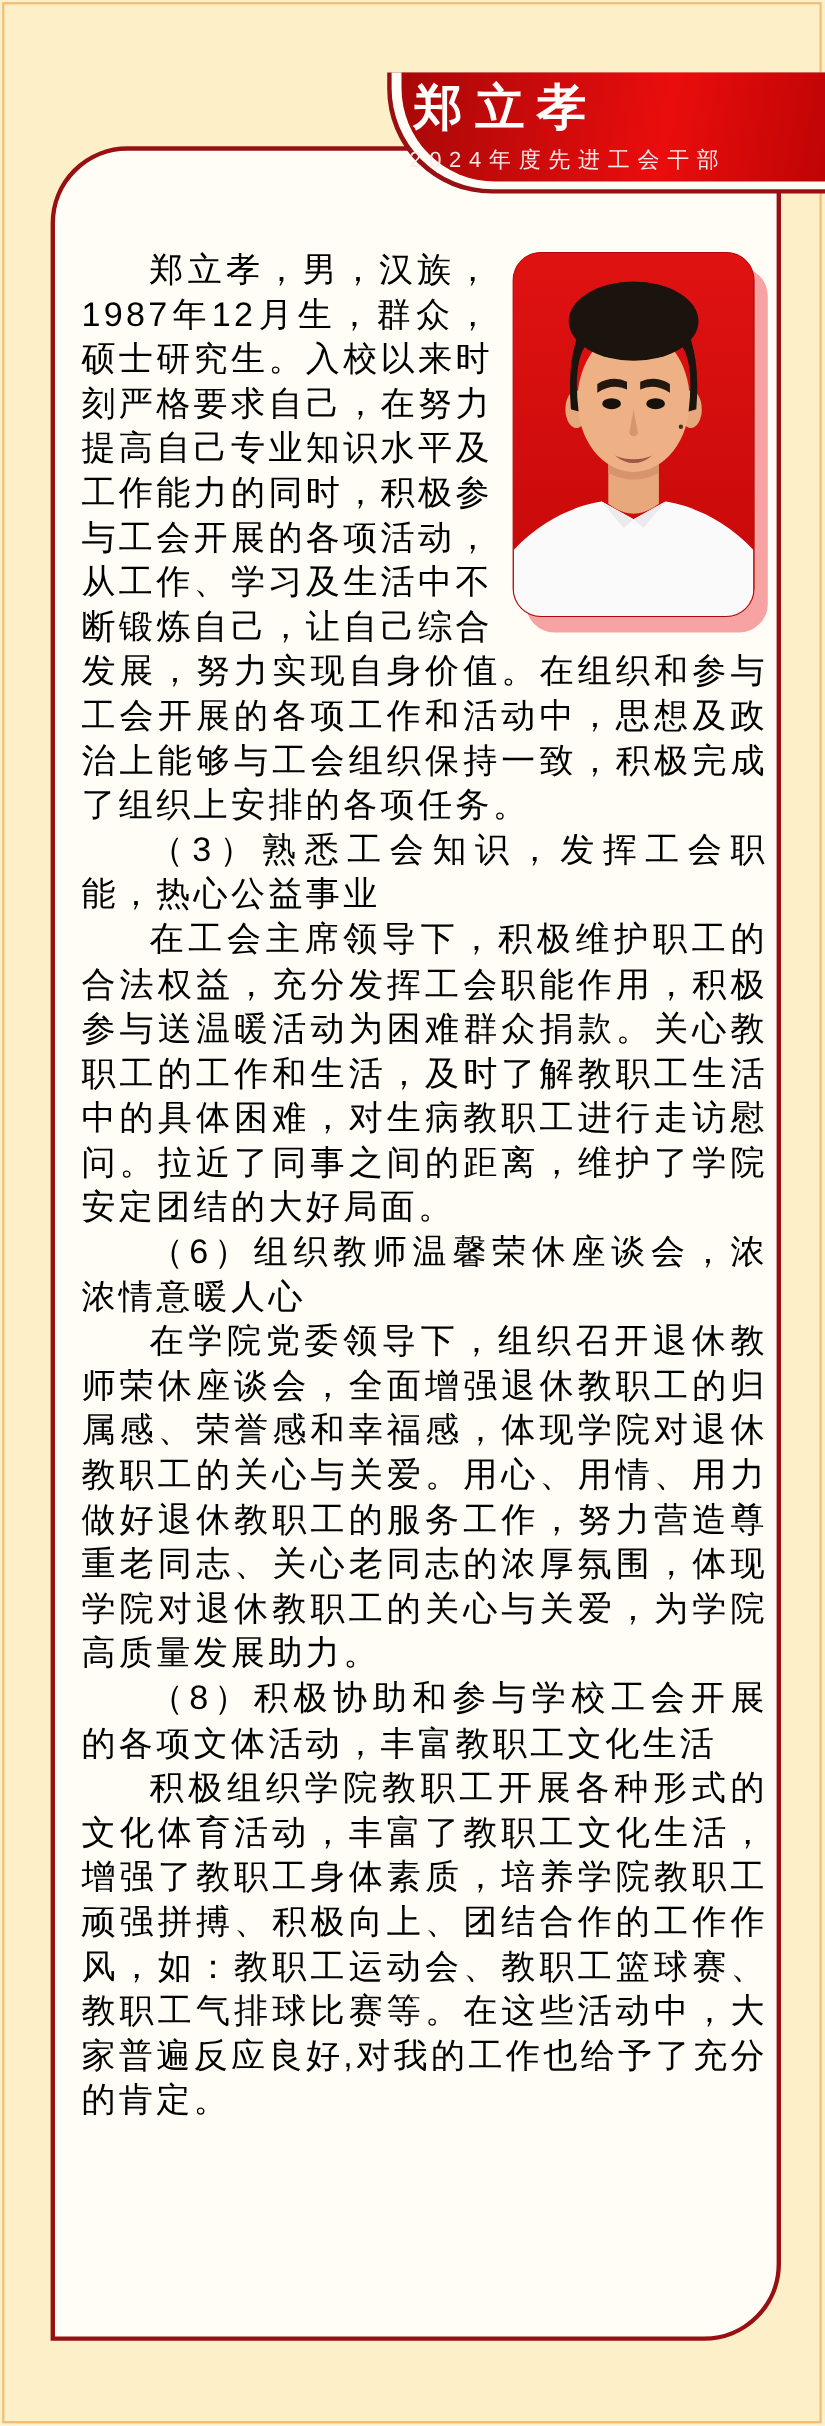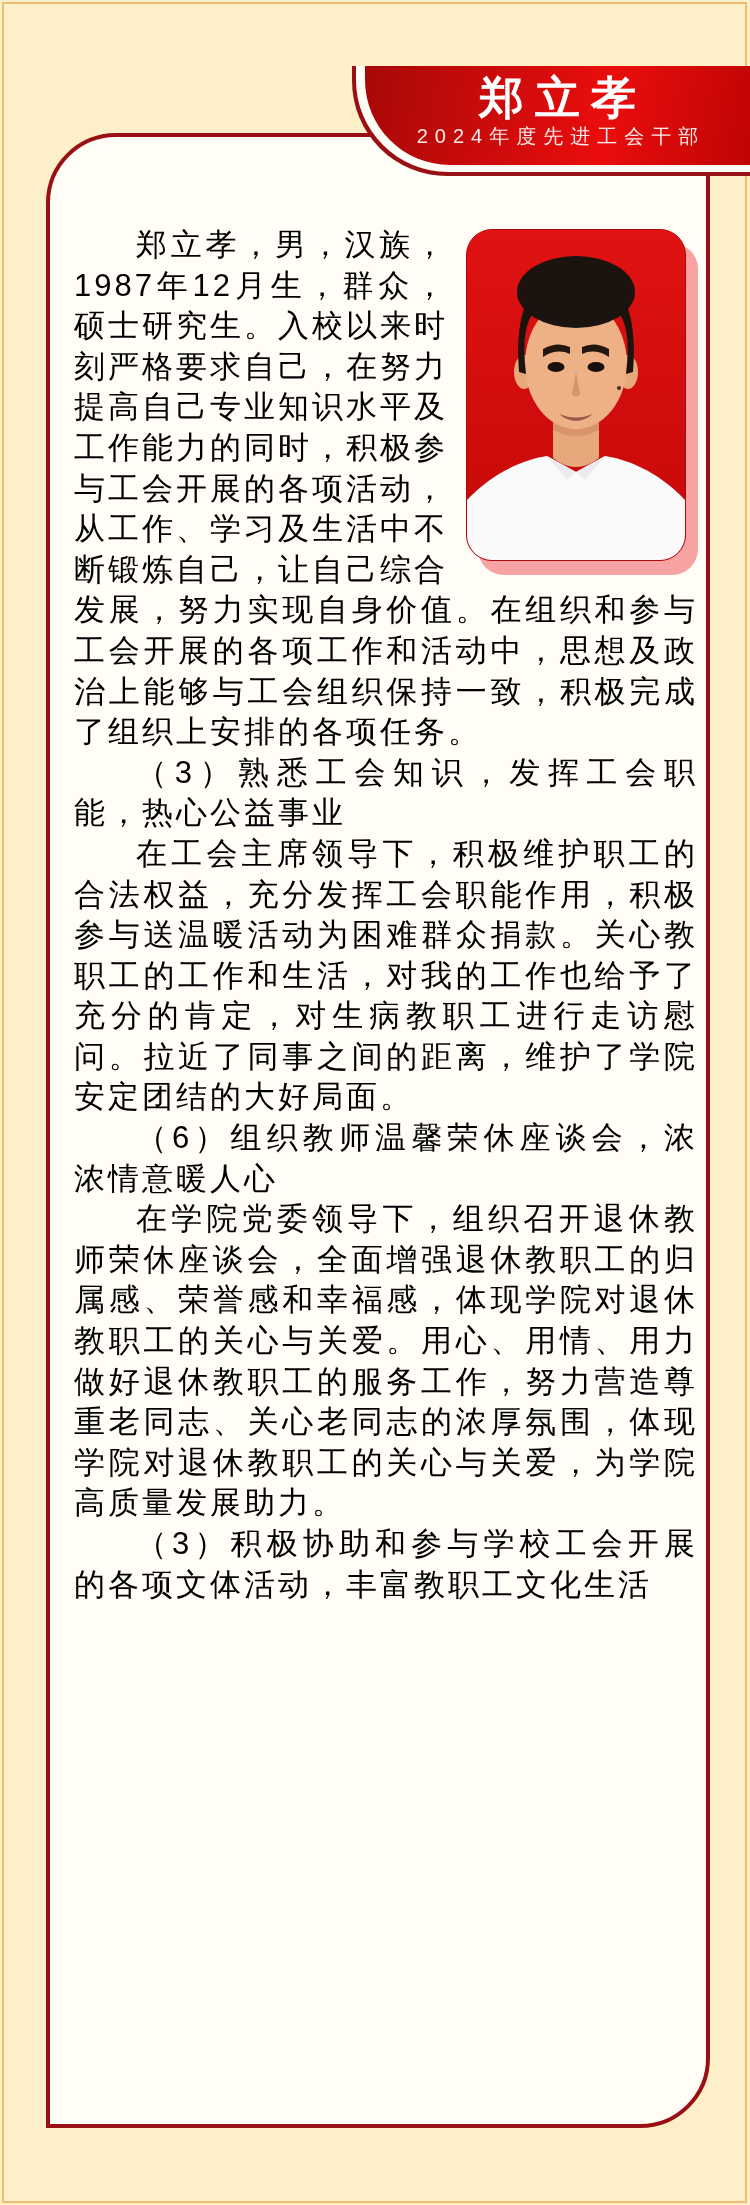--- a/index.html
+++ b/index.html
@@ -78,35 +78,35 @@
     background:#fffdf6;
     border-bottom-left-radius:92px;
     padding:0 0 7px 9px;
   }
   .banner-inner {
     width:100%; height:100%;
     box-sizing:border-box;
     background:linear-gradient(100deg,#a80808 0%, #ea0d0d 62%, #bf0404 100%);
     border-bottom-left-radius:85px;
     color:#ffffff;
-    text-align:center;
+    text-align:left;
     padding-top:7px;
   }
   .banner-name {
     font-size:45px;
     font-weight:bold;
     letter-spacing:11px;
     line-height:50px;
     text-indent:11px; 
   }
   .banner-sub {
     font-size:20px;
     letter-spacing:7px;
     line-height:24px;
-    margin-top:1px;
+    margin-top:11px;
     color:#fdeaea;
     text-indent:7px;
   }
 </style>
 </head>
 <body>
 
 <div class="page-frame"></div>
 
 <div class="card">
@@ -148,24 +148,25 @@
 
           <path d="M92 184 Q109 191 126 184 Q109 198 92 184 Z" fill="#9e5848"></path>
 
           <circle cx="152" cy="158" r="2" fill="#4a2e1c"></circle>
         </svg>
       </div>
     </div>
 
     <p>郑立孝，男，汉族，1987年12月生，群众，硕士研究生。入校以来时刻严格要求自己，在努力提高自己专业知识水平及工作能力的同时，积极参与工会开展的各项活动，从工作、学习及生活中不断锻炼自己，让自己综合发展，努力实现自身价值。在组织和参与工会开展的各项工作和活动中，思想及政治上能够与工会组织保持一致，积极完成了组织上安排的各项任务。</p>
     <p>（3）熟悉工会知识，发挥工会职能，热心公益事业</p>
-    <p>在工会主席领导下，积极维护职工的合法权益，充分发挥工会职能作用，积极参与送温暖活动为困难群众捐款。关心教职工的工作和生活，对我的工作也给予了充分的肯定，对生病教职工进行走访慰问。拉近了同事之间的距离，维护了学院安定团结的大好局面。</p>
+    <p>在工会主席领导下，积极维护职工的合法权益，充分发挥工会职能作用，积极参与送温暖活动为困难群众捐款。关心教职工的工作和生活，及时了解教职工生活中的具体困难，对生病教职工进行走访慰问。拉近了同事之间的距离，维护了学院安定团结的大好局面。</p>
     <p>（6）组织教师温馨荣休座谈会，浓浓情意暖人心</p>
     <p>在学院党委领导下，组织召开退休教师荣休座谈会，全面增强退休教职工的归属感、荣誉感和幸福感，体现学院对退休教职工的关心与关爱。用心、用情、用力做好退休教职工的服务工作，努力营造尊重老同志、关心老同志的浓厚氛围，体现学院对退休教职工的关心与关爱，为学院高质量发展助力。</p>
-    <p>（3）积极协助和参与学校工会开展的各项文体活动，丰富教职工文化生活</p>
+    <p>（8）积极协助和参与学校工会开展的各项文体活动，丰富教职工文化生活</p>
+    <p>积极组织学院教职工开展各种形式的文化体育活动，丰富了教职工文化生活，增强了教职工身体素质，培养学院教职工顽强拼搏、积极向上、团结合作的工作作风，如：教职工运动会、教职工篮球赛、教职工气排球比赛等。在这些活动中，大家普遍反应良好,对我的工作也给予了充分的肯定。</p>
   </div>
 </div>
 
 <div class="banner-outer">
   <div class="banner-mid">
     <div class="banner-inner">
       <div class="banner-name">郑立孝</div>
       <div class="banner-sub">2024年度先进工会干部</div>
     </div>
   </div>

